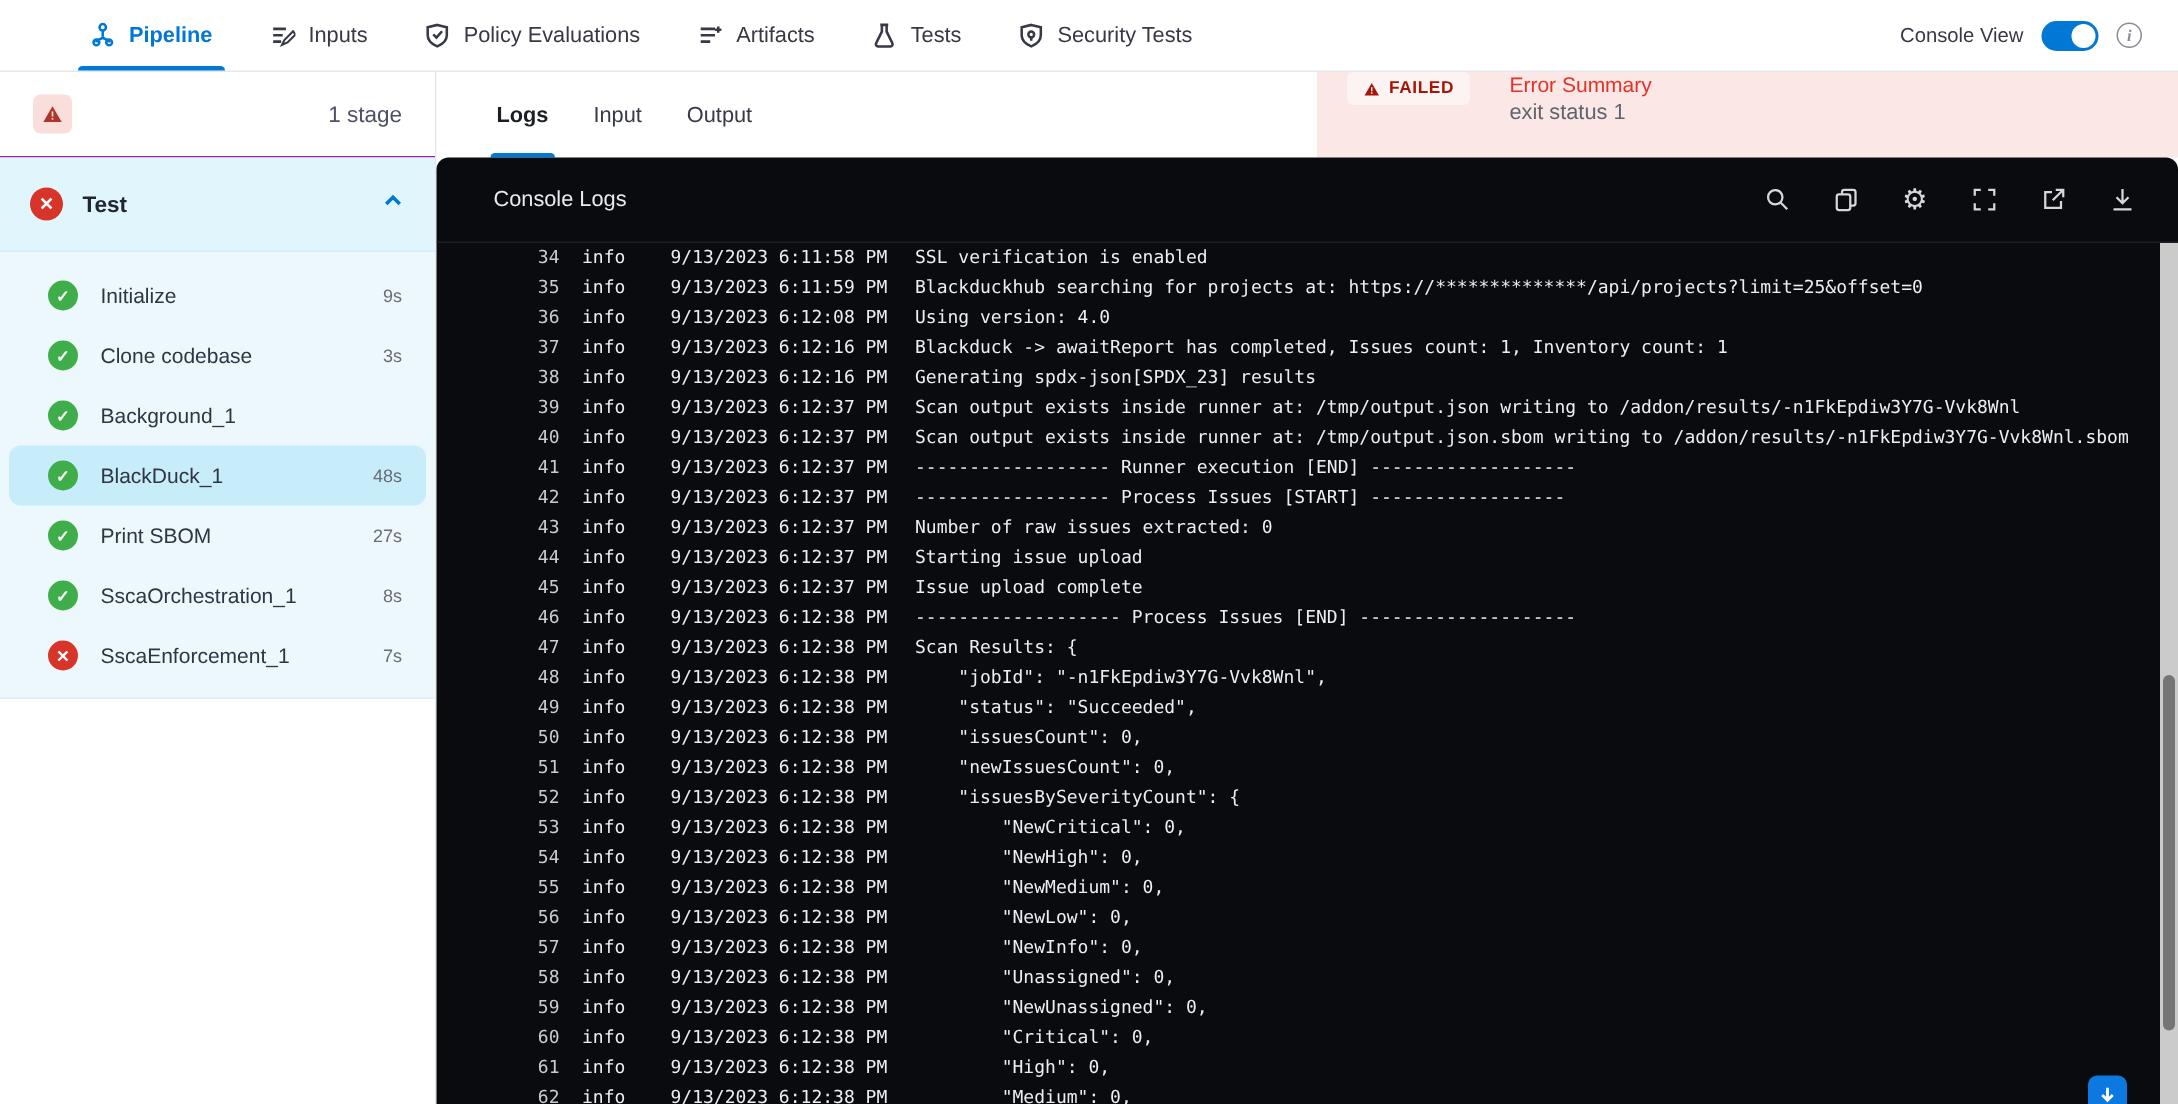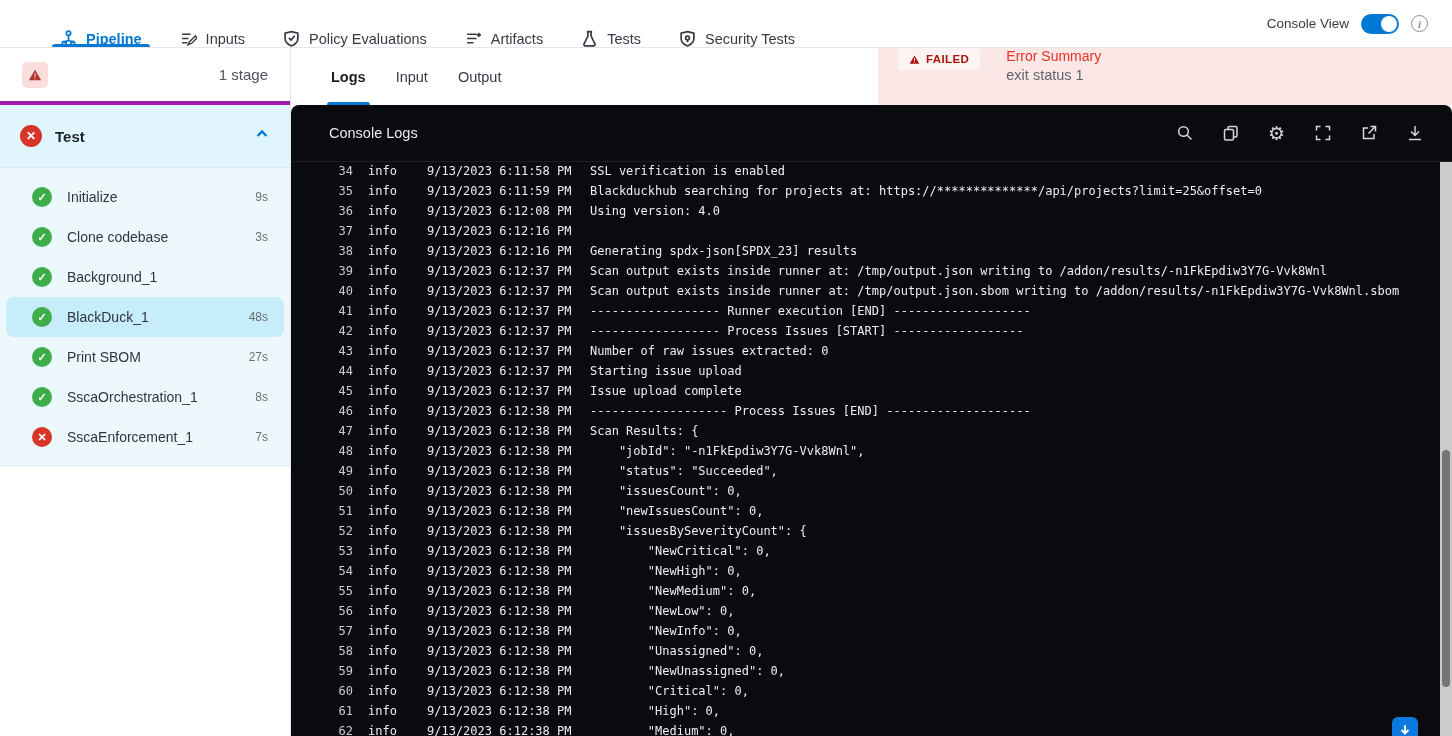--- a/index.html
+++ b/index.html
@@ -3,39 +3,39 @@
 <meta charset="utf-8">
 <style>
   * { box-sizing: border-box; margin: 0; padding: 0; }
   html,body { width:1452px; height:736px; overflow:hidden; }
   body { font-family:"Liberation Sans", sans-serif; background:#fff; position:relative; color:#22272f; }
 
   
   .topnav { position:absolute; top:0; left:0; right:0; height:48px; background:#fff;
             border-bottom:1px solid #e6e7ec; display:flex; align-items:center; padding:0 24px 0 60px; z-index:5; }
   .nav-tabs { display:flex; align-items:center; gap:38px; height:100%; }
-  .nav-tab { display:flex; align-items:flex-end; gap:9px; height:100%; position:relative;
+  .nav-tab { display:flex; align-items:center; gap:9px; height:100%; position:relative;
              font-size:14.5px; font-weight:500; color:#383946; cursor:pointer; }
   .nav-tab svg { width:17px; height:17px; stroke:#383946; fill:none; stroke-width:1.6; }
   .nav-tab.active { color:#0278d5; font-weight:700; }
   .nav-tab.active svg { stroke:#0278d5; }
   .nav-tab.active::after { content:""; position:absolute; left:-8px; right:-8px; bottom:0;
              height:3px; background:#0278d5; border-radius:3px 3px 0 0; }
   .nav-right { margin-left:auto; display:flex; align-items:center; gap:12px; }
   .console-view-label { font-size:13.5px; color:#383946; }
   .toggle { width:38px; height:20px; background:#0278d5; border-radius:10px; position:relative; cursor:pointer; }
   .toggle .knob { position:absolute; top:2px; right:2px; width:16px; height:16px; background:#fff; border-radius:50%; }
   .info-icon { width:17px; height:17px; border:1.4px solid #8a8d97; border-radius:50%;
                color:#8a8d97; font-size:11px; font-weight:700; display:flex; align-items:center; justify-content:center;
                font-family:"Liberation Serif", serif; font-style:italic; cursor:pointer; }
 
   
   .sidebar { position:absolute; top:48px; left:0; width:291px; bottom:0; background:#fff;
              border-right:1px solid #e6e7ec; }
-  .stage-summary { height:57px; border-bottom:4px solid #a21caf; display:flex; align-items:center; padding:0 22px; }
+  .stage-summary { height:57px; border-bottom:1px solid #a21caf; display:flex; align-items:center; padding:0 22px; }
   .warn-badge { width:26px; height:26px; background:#f9dedb; border-radius:5px;
                 display:flex; align-items:center; justify-content:center; }
   .warn-badge svg { width:14px; height:14px; }
   .stage-count { margin-left:auto; font-size:15px; color:#4f5162; }
   .stage-header { height:63px; background:#e1f5fc; display:flex; align-items:center; padding:0 20px;
                   border-bottom:1px solid #d5ecf5; cursor:pointer; }
   .stage-name { margin-left:13px; font-size:15px; font-weight:700; color:#22272f; }
   .chevron-up { margin-left:auto; }
   .chevron-up svg { width:16px; height:16px; stroke:#0278d5; stroke-width:2.4; fill:none; }
   .steps-panel { background:#ecf8fc; padding:9px 6px 8px 6px; border-bottom:1px solid #dcedf3; }
@@ -68,21 +68,21 @@
   .console { position:absolute; top:105px; left:291px; right:0; bottom:0; background:#0a0b0e;
              border-radius:8px 8px 0 0; overflow:hidden; }
   .console-header { height:57px; display:flex; align-items:center; padding:0 28px 0 38px;
                     border-bottom:1px solid #1d1f24; }
   .console-title { color:#e8eaf0; font-size:14.5px; font-weight:400; }
   .console-actions { margin-left:auto; display:flex; align-items:center; gap:27px; }
   .c-icon { width:19px; height:19px; display:flex; align-items:center; justify-content:center; cursor:pointer; }
   .c-icon svg { width:18px; height:18px; stroke:#d5d7de; fill:none; stroke-width:1.5; }
   .gear-glyph { color:#d5d7de; font-size:19px; line-height:1; font-family:"DejaVu Sans", sans-serif; }
 
-  .log-viewport { position:absolute; top:57px; left:0; right:12px; bottom:0; overflow:hidden; }
+  .log-viewport { position:absolute; top:57px; left:0; right:12px; bottom:0; overflow:hidden;padding-left:20px; }
   .log-lines { margin-top:-1px; }
   .log-row { height:20px; display:flex; align-items:center; padding-left:38px;
              font-family:"DejaVu Sans Mono", monospace; font-size:12px; color:#eceef2; white-space:pre; }
   .log-ln  { width:24px; text-align:right; margin-right:15px; color:#c9cbd2; flex:none; }
   .log-lvl { width:34px; margin-right:25px; flex:none; }
   .log-ts  { width:150px; margin-right:13px; flex:none; }
   .log-msg { white-space:pre; }
 
   .scrollbar-track { position:absolute; top:57px; right:0; bottom:0; width:12px; background:#cbcbcb; }
   .scrollbar-thumb { position:absolute; top:288px; left:2px; width:8px; height:237px; background:#757575; border-radius:5px; cursor:grab; }
@@ -288,20 +288,21 @@
         <div class="log-row">
     <span class="log-ln">36</span>
     <span class="log-lvl">info</span>
     <span class="log-ts">9/13/2023 6:12:08 PM</span>
     <span class="log-msg">Using version: 4.0</span>
   </div>
         <div class="log-row">
     <span class="log-ln">37</span>
     <span class="log-lvl">info</span>
     <span class="log-ts">9/13/2023 6:12:16 PM</span>
+    <span class="log-msg">Blackduck -&gt; awaitReport has completed, Issues count: 1, Inventory count: 1</span>
   </div>
         <div class="log-row">
     <span class="log-ln">38</span>
     <span class="log-lvl">info</span>
     <span class="log-ts">9/13/2023 6:12:16 PM</span>
     <span class="log-msg">Generating spdx-json[SPDX_23] results</span>
   </div>
         <div class="log-row">
     <span class="log-ln">39</span>
     <span class="log-lvl">info</span>

